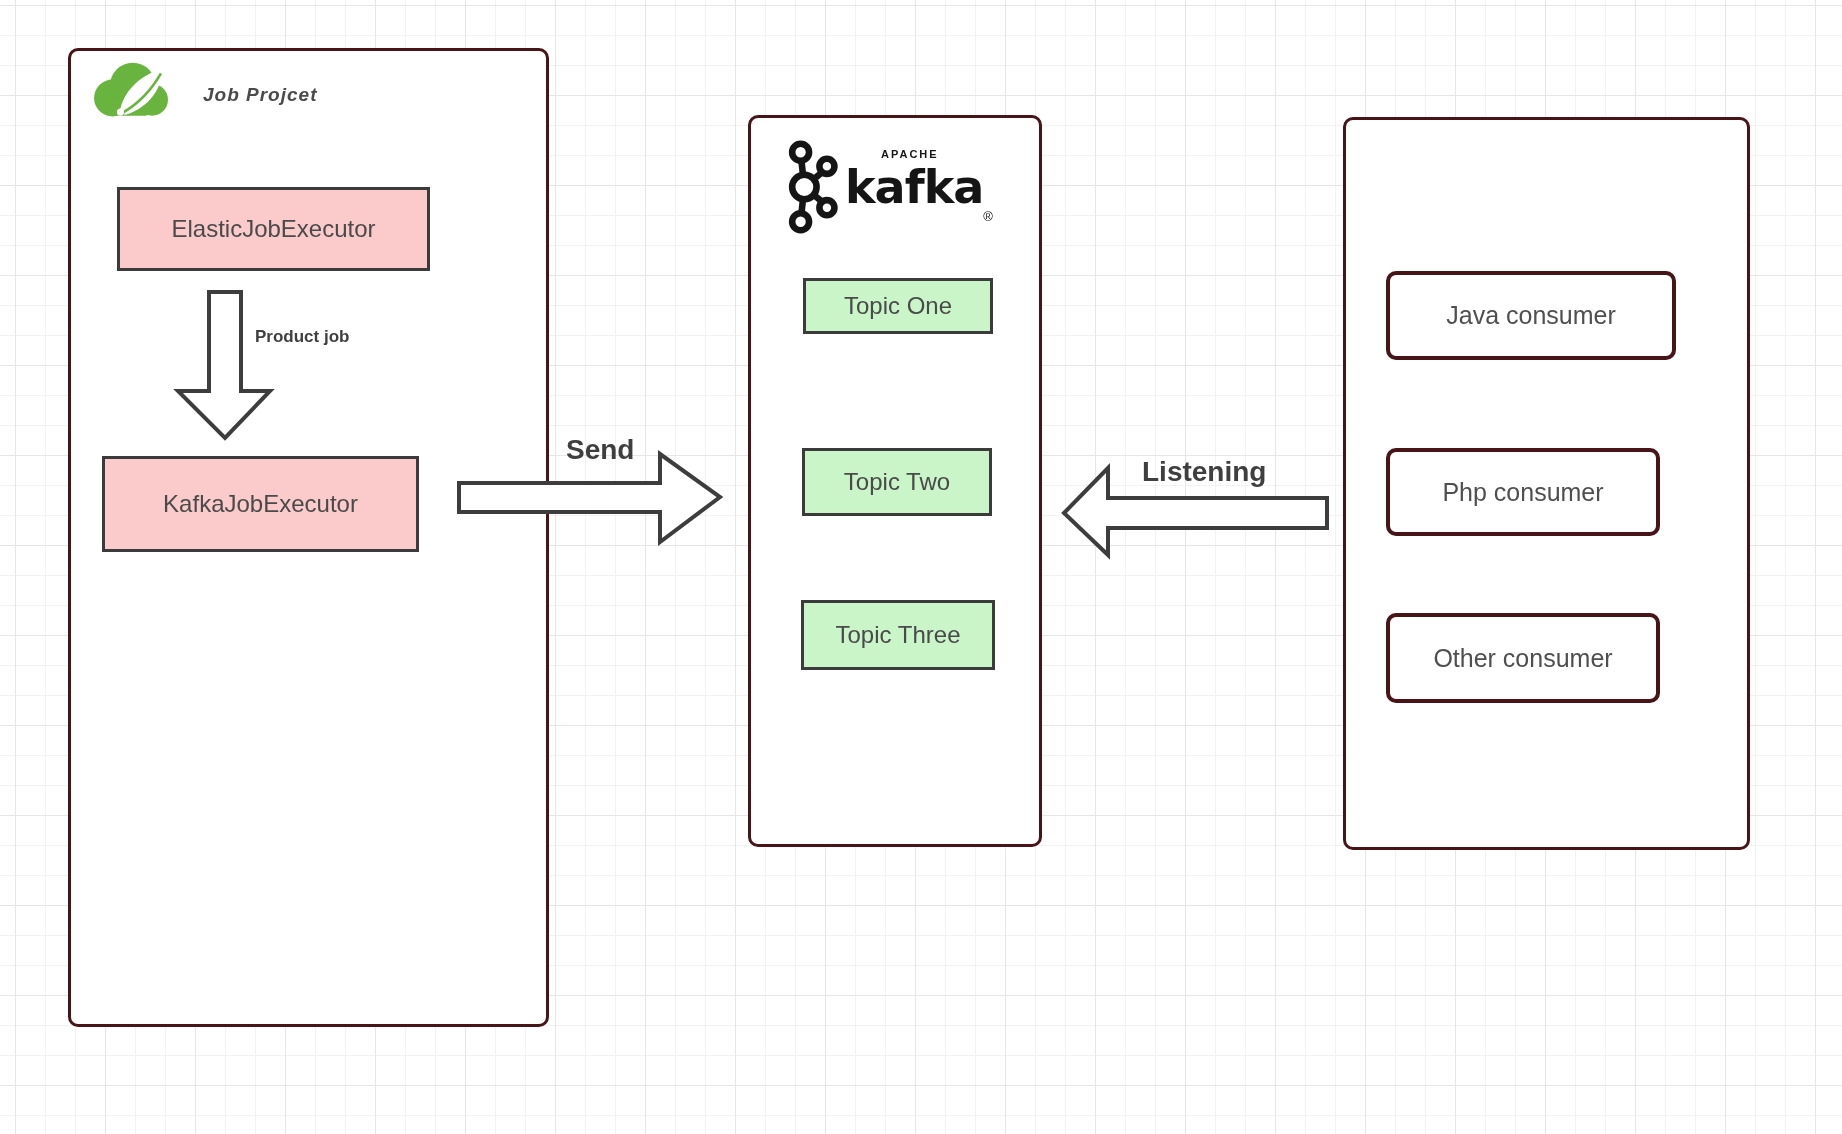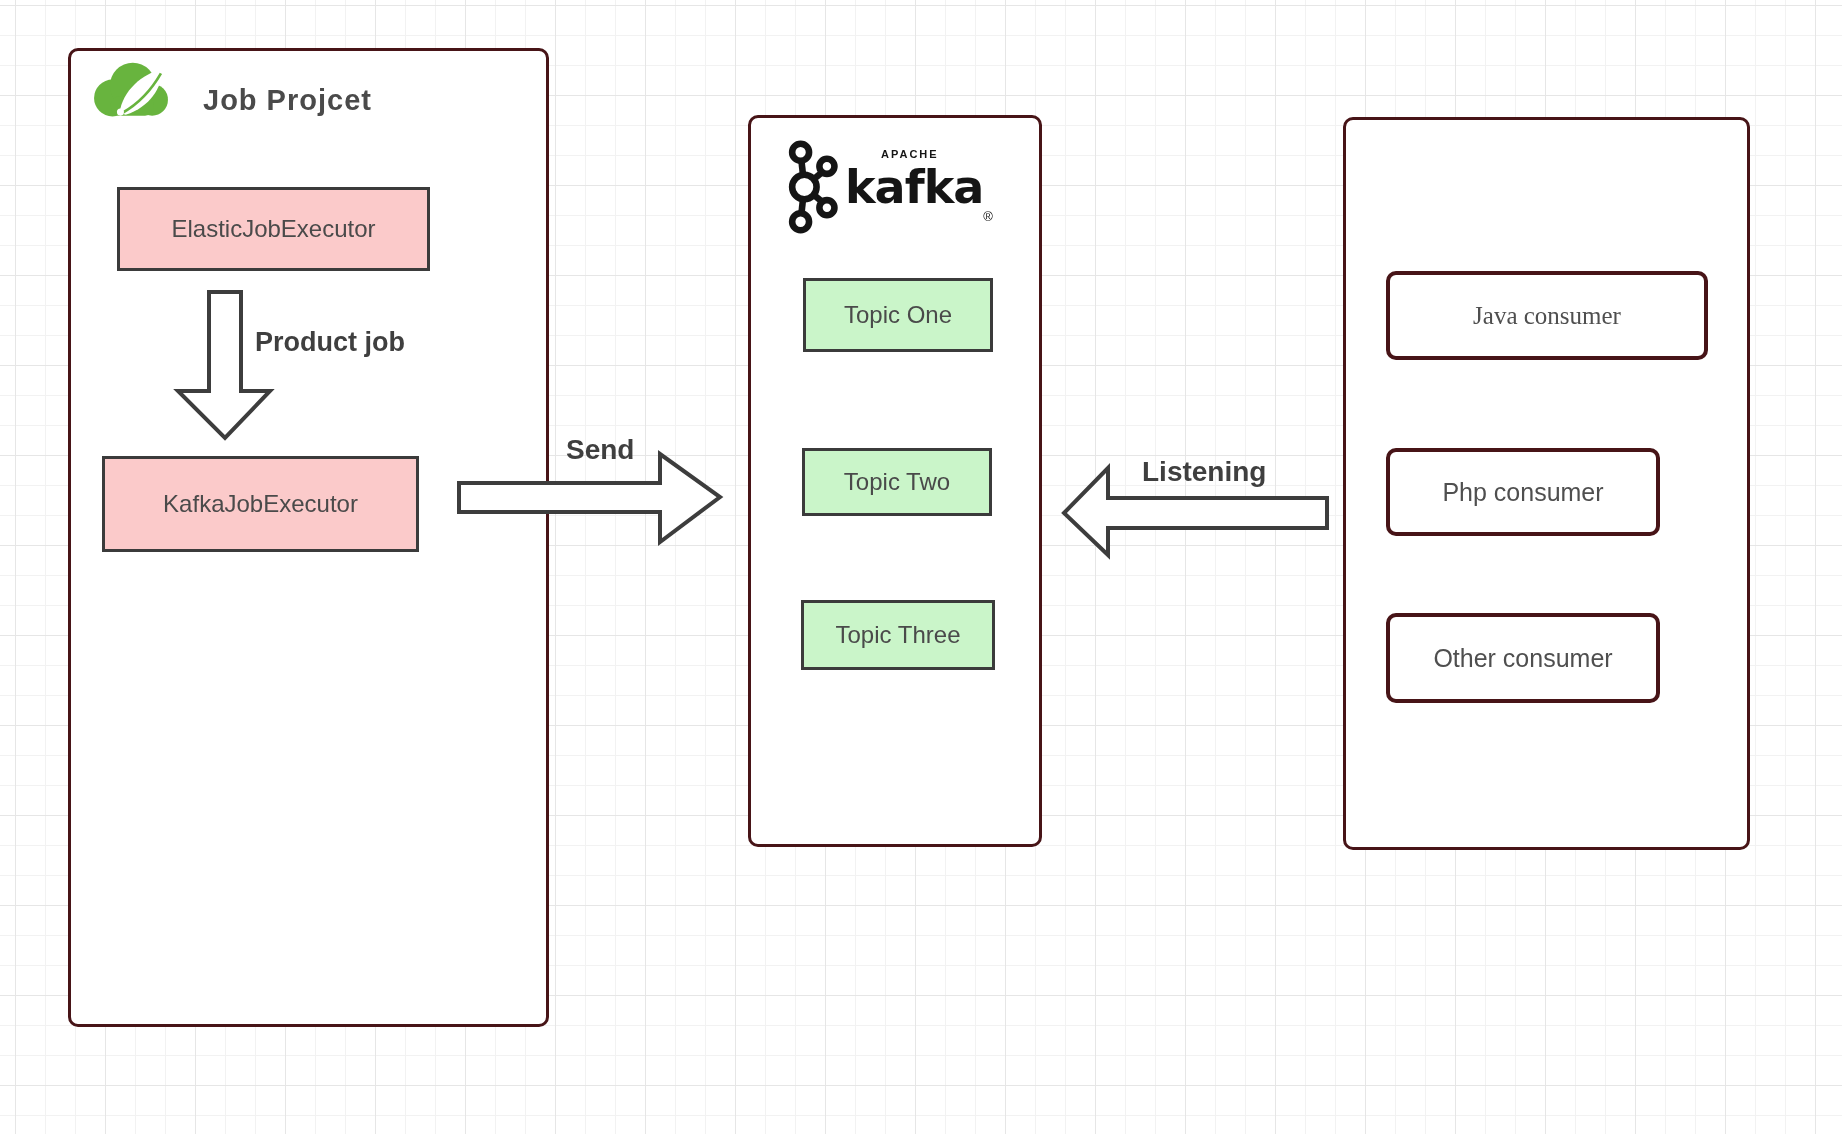--- a/index.html
+++ b/index.html
@@ -29,26 +29,26 @@
   }
   .node.pink{background:#fbcaca;}
   .node.green{background:#caf5c9;}
   .consumer-node{
     position:absolute;box-sizing:border-box;background:#ffffff;
     border:4px solid #471417;border-radius:10px;
     display:flex;align-items:center;justify-content:center;
     color:#4f4f4f;font-size:25px;
   }
   .flow-label{
-    position:absolute;font-weight:bold;color:#3f3f3f;font-size:27px;
+    position:absolute;font-weight:bold;color:#3f3f3f;font-size:17px;
     white-space:nowrap;
   }
   .box-title{
-    position:absolute;font-weight:bold;color:#4a4a4a;font-size:29px;
-    white-space:nowrap;letter-spacing:1px;
+    position:absolute;font-weight:bold;color:#4a4a4a;font-size:19px;
+    white-space:nowrap;letter-spacing:1px;font-style:italic;
   }
   .arrow-svg{position:absolute;overflow:visible;}
   .arrow-shape{fill:#ffffff;stroke:#3d3d3d;stroke-width:4;stroke-linejoin:miter;}
   
   .kafka-logo{position:absolute;display:flex;align-items:center;}
   .kafka-wordmark{position:relative;margin-left:6px;padding-top:10px;}
   .kafka-text{
     font-weight:bold;font-size:46px;color:#151515;letter-spacing:-1px;
     font-family:"DejaVu Sans","Liberation Sans",sans-serif;
   }
@@ -113,41 +113,41 @@
         <circle cx="48" cy="28" r="8"></circle>
         <circle cx="48" cy="72" r="8"></circle>
       </g>
     </svg>
     <div class="kafka-wordmark">
       <span class="apache-text">APACHE</span>
       <span class="kafka-text">kafka</span><span class="reg-mark">®</span>
     </div>
   </div>
 
-  <div class="node green" style="left:52px;top:160px;width:190px;height:74px;">
+  <div class="node green" style="left:52px;top:160px;width:190px;height:56px;">
     <span>Topic One</span>
   </div>
 
   <div class="node green" style="left:51px;top:330px;width:190px;height:68px;">
     <span>Topic Two</span>
   </div>
 
   <div class="node green" style="left:50px;top:482px;width:194px;height:70px;">
     <span>Topic Three</span>
   </div>
 </div>
 
 <svg class="arrow-svg" style="left:1060px;top:464px;" width="272" height="96" viewBox="0 0 272 96">
   <polygon class="arrow-shape" points="4,49 48,4 48,34 267,34 267,64 48,64 48,91"></polygon>
 </svg>
 <div class="flow-label" style="left:1142px;top:456px;font-size:28px;">Listening</div>
 
 <div class="container-box" style="left:1343px;top:117px;width:407px;height:733px;">
 
-  <div class="consumer-node" style="left:40px;top:151px;width:322px;height:89px;font-family:Liberation Serif, serif;">
+  <div class="consumer-node" style="left:40px;top:151px;width:290px;height:89px;">
     <span>Java consumer</span>
   </div>
 
   <div class="consumer-node" style="left:40px;top:328px;width:274px;height:88px;">
     <span>Php consumer</span>
   </div>
 
   <div class="consumer-node" style="left:40px;top:493px;width:274px;height:90px;">
     <span>Other consumer</span>
   </div>

